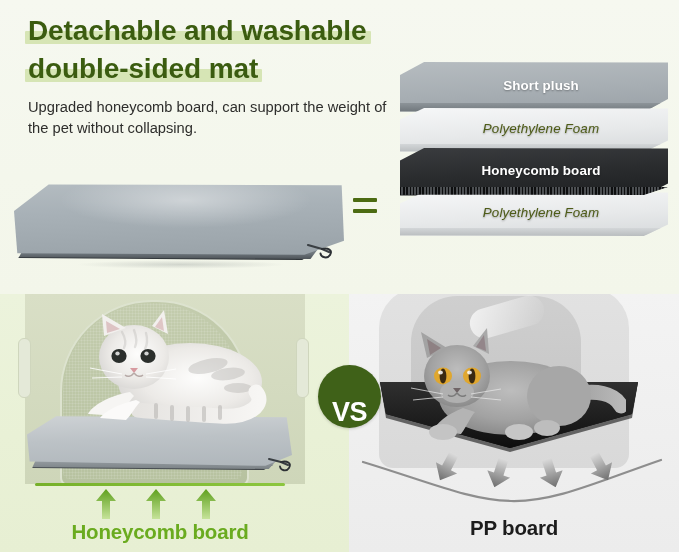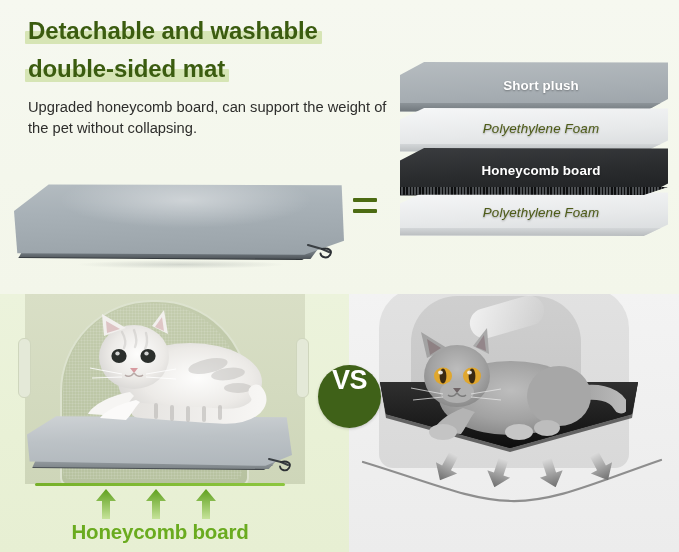--- a/index.html
+++ b/index.html
@@ -7,21 +7,21 @@
   body{font-family:"Liberation Sans","DejaVu Sans",sans-serif;}
 
   #page{position:relative;width:679px;height:552px;overflow:hidden;background:#f4f7ee;}
 
   
   #top-section{position:absolute;left:0;top:0;width:679px;height:294px;
     background:linear-gradient(180deg,#f6f8f0 0%,#f4f7ec 60%,#f3f6ea 100%);overflow:hidden;}
 
   #headline-block{position:absolute;left:28px;top:14px;width:370px;}
 
-  .title-line{position:relative;display:inline-block;font-size:24px;font-weight:bold;
+  .title-line{position:relative;display:inline-block;font-size:28px;font-weight:bold;
     color:#3b5c10;letter-spacing:-0.1px;line-height:34px;white-space:nowrap;}
   .title-line .hl{position:absolute;left:-3px;right:-4px;bottom:4px;height:13px;
     background:#cfe0a8;opacity:.82;z-index:0;border-radius:1px;}
   .title-line .txt{position:relative;z-index:1;}
   #title-line-2{margin-top:4px;}
 
   #subtitle{margin-top:11px;font-size:14.7px;line-height:20.5px;color:#2e2e2c;
     font-weight:normal;width:360px;}
 
   
@@ -439,22 +439,23 @@
         <svg width="24" height="30" viewBox="0 0 24 30">
           <path d="M12 30 L24 16 L17 16 L17 0 L7 0 L7 16 L0 16 Z" fill="url(#dng)"></path>
         </svg>
       </div>
       <div class="down-arrow" id="pp-arrow-4">
         <svg width="24" height="30" viewBox="0 0 24 30">
           <path d="M12 30 L24 16 L17 16 L17 0 L7 0 L7 16 L0 16 Z" fill="url(#dng)"></path>
         </svg>
       </div>
 
+      <div id="label-pp">PP board</div>
     </div>
 
     <div id="vs-badge" style="position:absolute;left:318px;top:71px;width:63px;height:63px;border-radius:50%;
-                background:#3f6118;display:flex;align-items:flex-start;justify-content:center;
+                background:#3f6118;display:flex;align-items:flex-end;justify-content:center;
                 box-shadow:0 1px 3px rgba(0,0,0,.18);">
       <span style="color:#fff;font-size:27px;font-weight:bold;letter-spacing:-0.5px;">VS</span>
     </div>
 
   </div>
 </div>
 
 </body></html>

